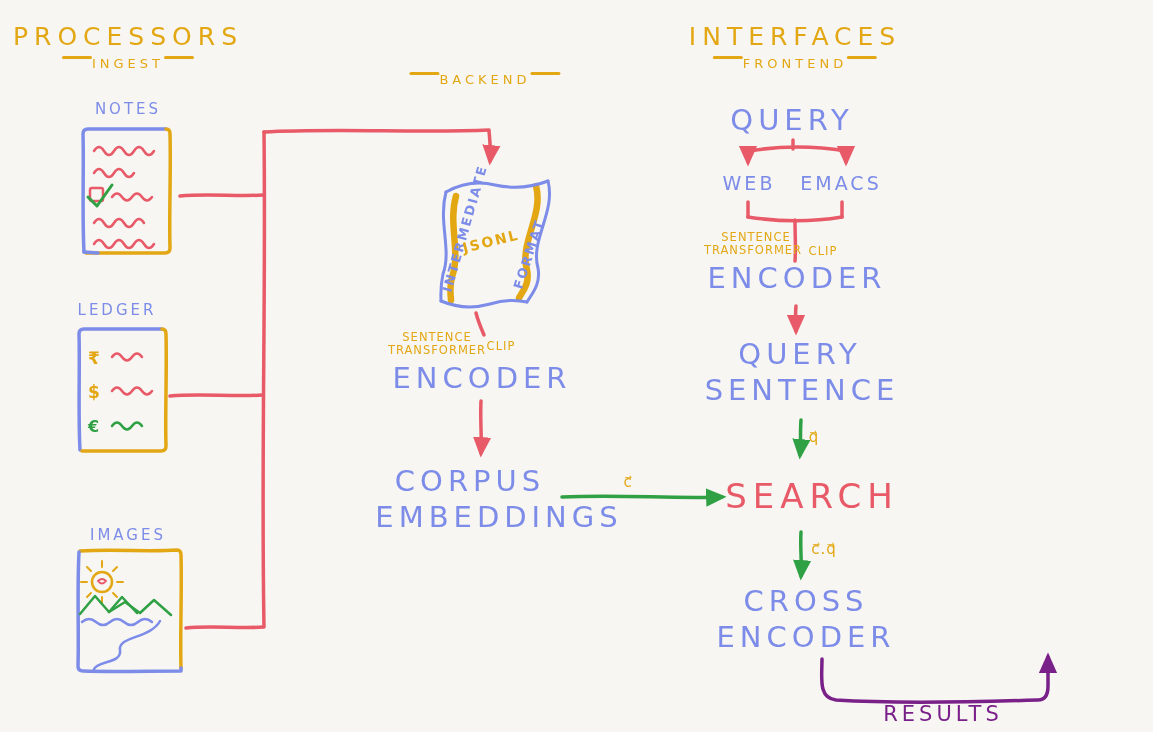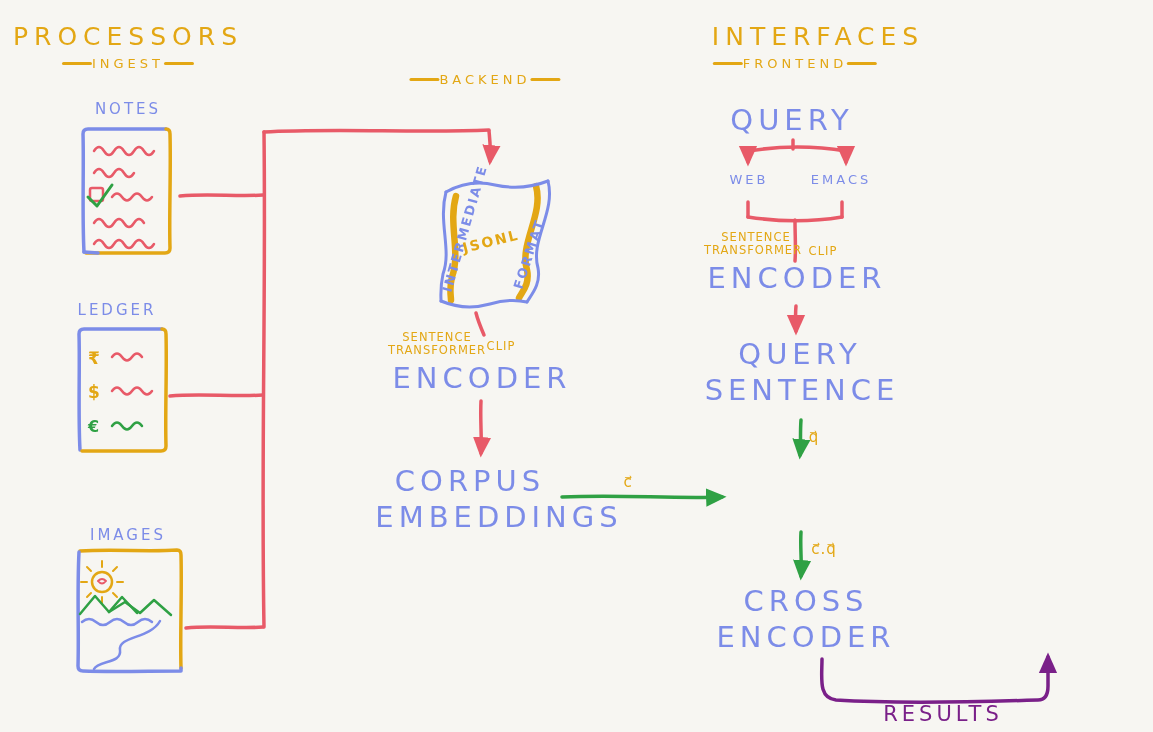--- a/index.html
+++ b/index.html
@@ -26,26 +26,26 @@
 
   text { font-family:"DejaVu Sans", sans-serif; font-weight:700; }
   .scroll-side   { fill:var(--blue);   font-size:13px; letter-spacing:2px; }
   .scroll-center { fill:var(--yellow); font-size:14px; letter-spacing:2px; }
   .sym-y { fill:var(--yellow); font-size:17px; }
   .sym-g { fill:var(--green);  font-size:16px; }
 
   
   .lbl { position:absolute; transform:translateX(-50%); white-space:nowrap; font-weight:400; }
   .col-title { font-size:25px; letter-spacing:6px; color:var(--yellow); }
-  .col-sub   { display:flex; align-items:center; gap:0; font-size:13px;
+  .col-sub   { display:flex; gap:0; font-size:13px;
                letter-spacing:4px; color:var(--yellow); }
   .dash { display:inline-block; width:30px; height:3px; background:var(--yellow); border-radius:2px; }
   .doc-lbl  { font-size:15px; letter-spacing:3px; color:var(--blue); }
   .node     { font-size:29px; letter-spacing:5px; color:var(--blue); }
-  .node-sm  { font-size:13px; letter-spacing:3px; color:var(--blue); }
+  .node-sm  { font-size:19px; letter-spacing:3px; color:var(--blue); }
   .search-lbl { font-size:34px; letter-spacing:6px; color:var(--red); }
   .model    { font-size:11.5px; letter-spacing:1px; color:var(--yellow); }
   .vec      { font-size:15px; letter-spacing:1px; color:var(--yellow); }
   .purple-lbl { color:var(--purple); }
   .reranked { font-size:21px; letter-spacing:4px; color:var(--purple); }
 </style>
 </head>
 <body>
 
 <div class="canvas">
@@ -171,21 +171,21 @@
     <span>INGEST</span>
     <span class="dash"></span>
   </div>
 
   <div class="lbl col-sub" style="left:485px; top:72px">
     <span class="dash"></span>
     <span>BACKEND</span>
     <span class="dash"></span>
   </div>
 
-  <div class="lbl col-title" style="left:818px; top:22px">INTERFACES</div>
+  <div class="lbl col-title" style="left:795px; top:22px">INTERFACES</div>
   <div class="lbl col-sub" style="left:795px; top:56px">
     <span class="dash"></span>
     <span>FRONTEND</span>
     <span class="dash"></span>
   </div>
 
   <div class="lbl doc-lbl" style="left:128px; top:100px">NOTES</div>
   <div class="lbl doc-lbl" style="left:117px; top:301px">LEDGER</div>
   <div class="lbl doc-lbl" style="left:128px; top:526px">IMAGES</div>
 
@@ -201,20 +201,21 @@
   <div class="lbl node-sm" style="left:841px; top:172px">EMACS</div>
 
   <div class="lbl model" style="left:756px; top:230px">SENTENCE</div>
   <div class="lbl model" style="left:753px; top:243px">TRANSFORMER</div>
   <div class="lbl model" style="left:823px; top:244px">CLIP</div>
 
   <div class="lbl node" style="left:797px; top:261px">ENCODER</div>
   <div class="lbl node" style="left:800px; top:337px">QUERY</div>
   <div class="lbl node" style="left:802px; top:373px">SENTENCE</div>
 
+  <div class="lbl search-lbl" style="left:812px; top:476px">SEARCH</div>
 
   <div class="lbl node" style="left:806px; top:584px">CROSS</div>
   <div class="lbl node" style="left:806px; top:620px">ENCODER</div>
 
   <div class="lbl reranked" style="left:943px; top:702px">RESULTS</div>
 
   <div class="lbl vec" style="left:628px; top:473px">c⃗</div>
   <div class="lbl vec" style="left:814px; top:428px">q⃗</div>
   <div class="lbl vec" style="left:824px; top:540px">c⃗.q⃗</div>
 

